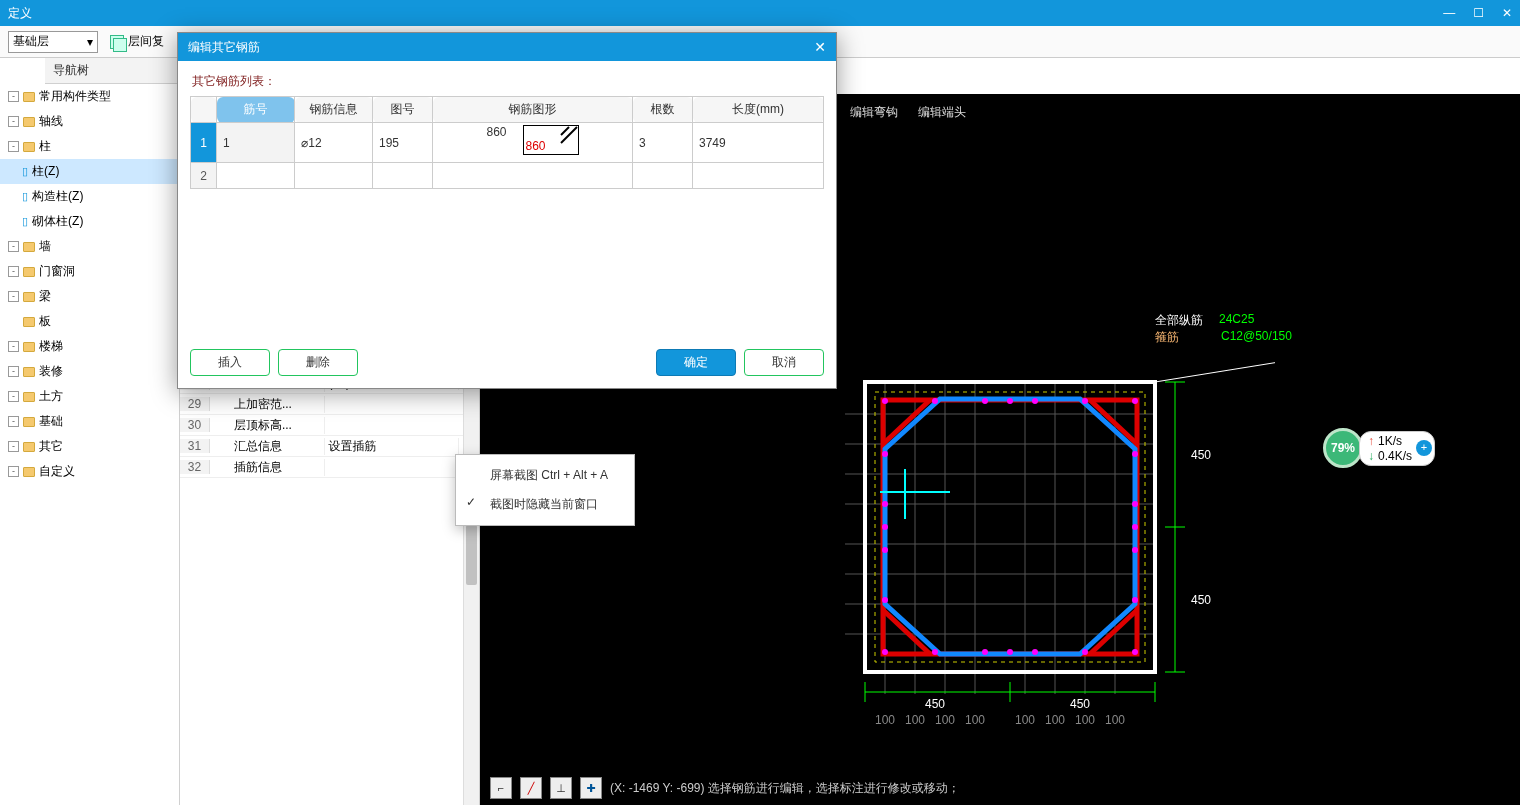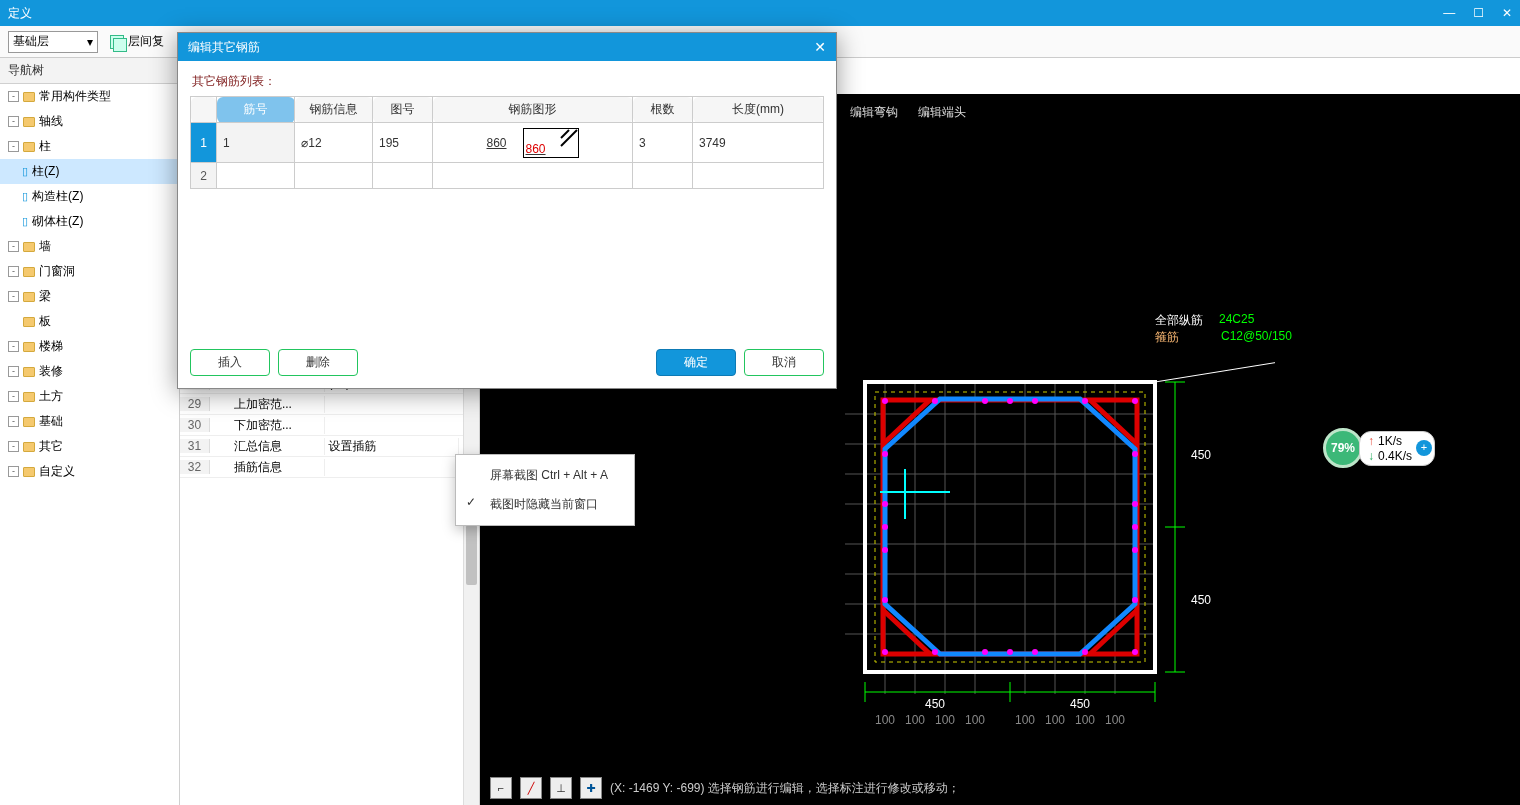--- a/index.html
+++ b/index.html
@@ -15,21 +15,21 @@
 .toolbar { height: 32px; border-bottom: 1px solid #ccc; display: flex; align-items: center; padding: 0 8px; gap: 6px; background:#fafafa;}
 .dropdown-sel { border: 1px solid #999; height: 22px; width: 90px; padding: 0 4px; background:#fff; display:flex; align-items:center; justify-content:space-between;}
 .toolbar-btn { display:flex; align-items:center; gap:4px; padding:0 6px; height:24px; }
 .icon-stack { width:14px; height:14px; display:inline-block; position:relative; }
 .icon-stack::before { content:''; position:absolute; inset:0; border:1px solid #3b8; background:#cfe; }
 .icon-stack::after { content:''; position:absolute; left:3px; top:3px; right:-3px; bottom:-3px; border:1px solid #3b8; background:#cfe; }
 
 
 .main-content { display: flex; height: calc(100% - 58px); }
 .left-panel { width: 180px; border-right: 1px solid #d0d0d0; display:flex; flex-direction:column; }
-.left-panel .panel-header { background:#f3f3f3; border-bottom:1px solid #d0d0d0; padding:4px 8px; color:#333;}
+.left-panel .panel-header { background:#f3f3f3; border-bottom:1px solid #d0d0d0; padding:4px 8px; color:#333;margin-left:45px;}
 .nav-tree { flex:0 0 auto; overflow:auto; }
 .tree-item { padding: 4px 8px 4px 22px; display:flex; align-items:center; gap:4px; position:relative; cursor:default;}
 .tree-item.lvl0 { padding-left:8px; }
 .tree-item.lvl1 { padding-left:22px; }
 .tree-item.selected { background:#cde8ff; }
 .tree-exp { width:11px; height:11px; border:1px solid #999; display:inline-flex; align-items:center; justify-content:center; font-size:9px; line-height:9px; color:#555; background:#fff;}
 .tree-folder { width:12px; height:10px; background:#f5c96e; border:1px solid #d4a93d; display:inline-block; border-radius:1px;}
 .tree-icon-col { color:#1296db; font-size:11px;}
 
 
@@ -69,21 +69,21 @@
 .modal-close { font-size:14px; cursor:pointer; color:#fff;}
 .modal-body { padding:10px 12px 0;}
 .modal-label { padding:2px 0 6px 2px; color:#7f1d1d;}
 .data-table { width:100%; border-collapse:collapse; }
 .data-table th, .data-table td { border:1px solid #ccc; padding:0 4px; text-align:center; height:26px; font-weight:normal; color:#333;}
 .data-table th { background:#f6f6f6;border-radius:6px;}
 .data-table th.sel { background:#7fc3ed; color:#fff;}
 .data-table td.idx { background:#f3f3f3; width:26px; color:#555;}
 .data-table td.idx.sel { background:#1296db; color:#fff;}
 .data-table td.left { text-align:left; padding-left:6px;}
-.shape-cell { display:flex; align-items:center; justify-content:center; gap:16px; height:36px;text-decoration:underline; }
+.shape-cell { display:flex; justify-content:center; gap:16px; height:36px; }
 .shape-text { color:#d00;}
 .modal-gap { height:150px;}
 .modal-footer { display:flex; padding:10px 12px 12px; gap:8px;}
 .modal-footer .spacer { flex:1;}
 .btn { height:27px; min-width:80px; border:1px solid #22c55e; background:#fff; color:#333; cursor:pointer; border-radius:4px;}
 .btn.primary { background:#1296db; border-color:#0d7ab5; color:#fff;}
 
 
 .ctx-menu { position:absolute; top:454px; left:455px; background:#fff; border:1px solid #bbb; box-shadow:0 4px 12px rgba(0,0,0,0.25); padding:6px 0; width:180px;}
 .ctx-item { padding:6px 14px 6px 34px; color:#333; position:relative;}
@@ -300,21 +300,21 @@
             <div class="chk"><span class="chk-box"></span></div>
           </div>
           <div class="prop-row">
             <div class="idx">29</div>
             <div class="name ind2">上加密范...</div>
             <div class="val"></div>
             <div class="chk"><span class="chk-box"></span></div>
           </div>
           <div class="prop-row">
             <div class="idx">30</div>
-            <div class="name ind2">下加密范...</div>
+            <div class="name ind2">层顶标高...</div>
             <div class="val"></div>
             <div class="chk"><span class="chk-box"></span></div>
           </div>
           <div class="prop-row">
             <div class="idx">31</div>
             <div class="name ind2">汇总信息</div>
             <div class="val">设置插筋</div>
             <div class="chk"><span class="chk-box"></span></div>
           </div>
           <div class="prop-row">

